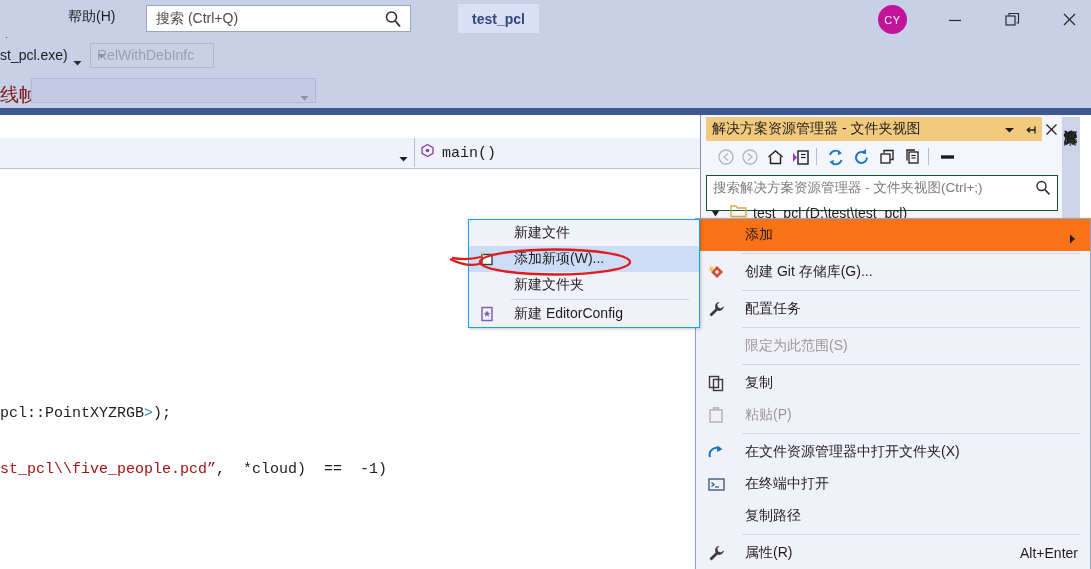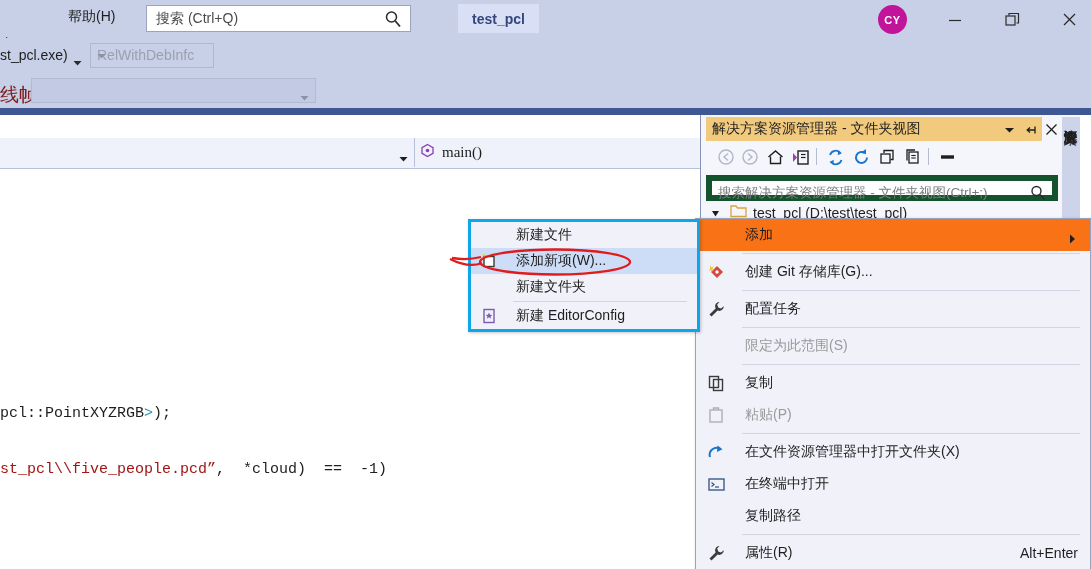--- a/index.html
+++ b/index.html
@@ -28,21 +28,21 @@
     position:absolute;left:9px;top:4px;font-size:14px;color:#4b4b4b;
   }
   #search-icon{position:absolute;right:7px;top:3px;}
   #tab-test-pcl{
     left:434px;top:4px;height:29px;background:#d9dff4;
     display:flex;align-items:center;padding:0 14px;margin-left:24px;
   }
   #tab-test-pcl span{font-size:14px;font-weight:bold;color:#34477d;}
   #avatar{
     left:878px;top:5px;width:29px;height:29px;border-radius:50%;
-    background:#c2149b;color:#fff;font-size:11px;font-weight:bold;
+    background:#c2149b;color:#fff;font-size:11px;font-weight:normal;
     display:flex;align-items:center;justify-content:center;letter-spacing:.5px;
   }
   .wincap{
     position:absolute;top:6px;width:46px;height:27px;
     display:flex;align-items:center;justify-content:center;
     color:#2b2b2b;
   }
   #win-min{left:932px;} #win-max{left:989px;} #win-close{left:1046px;}
 
   
@@ -76,42 +76,42 @@
   #dark-strip{left:0;top:108px;width:1091px;height:7px;background:#3f5793;}
 
   
   #editor-area{left:0;top:115px;width:1091px;height:454px;background:#ffffff;}
   #nav-bar{left:0;top:138px;width:700px;height:30px;background:#eff1fb;
            border-bottom:1px solid #b8c0d8;}
   #nav-left{position:absolute;left:0;top:0;width:414px;height:29px;
             border-right:1px solid #b8c0d8;}
   #nav-left-caret{position:absolute;right:6px;top:11px;}
   #nav-main{position:absolute;left:420px;top:5px;display:flex;align-items:center;gap:7px;}
-  #nav-main span{font-size:15px;color:#1e1e1e;font-family:Liberation Serif, serif;}
+  #nav-main span{font-size:15px;color:#1e1e1e;font-family:Liberation Mono, monospace;}
   #editor-top-fill{left:0;top:115px;width:1091px;height:23px;background:#ffffff;}
   #code{
     left:0;top:372px;width:470px;
     font-family:"Liberation Mono","DejaVu Sans Mono",monospace;
     font-size:15px;line-height:28px;white-space:pre;
   }
   .c-plain{color:#1e1e1e;} .c-type{color:#2b91af;} .c-str{color:#a31515;}
 
   
   #se-panel{left:700px;top:115px;width:391px;height:454px;background:#f5f6fb;
             border-left:1px solid #8793b8;}
   #se-title{left:706px;top:117px;width:336px;height:24px;background:#f2ca7e;}
   #se-title-text{position:absolute;left:6px;top:3px;font-size:14px;color:#1e1e1e;white-space:nowrap;}
   .se-tbtn{position:absolute;top:4px;width:17px;height:17px;
         display:flex;align-items:center;justify-content:center;color:#1e1e1e;}
   #se-toolbar{left:706px;top:141px;width:352px;height:31px;background:#f5f6fb;}
   .se-ico{position:absolute;top:4px;width:24px;height:24px;
           display:flex;align-items:center;justify-content:center;}
   .se-sep{position:absolute;top:7px;width:1px;height:17px;background:#b5bdd2;}
-  #se-search{left:706px;top:175px;width:352px;height:26px;background:#ffffff;
-             border:6px solid #14532d;box-sizing:border-box;}
+  #se-search{left:706px;top:175px;width:352px;height:36px;background:#ffffff;
+             border:1px solid #14532d;box-sizing:border-box;}
   #se-search-ph{position:absolute;left:6px;top:3px;font-size:13.5px;color:#7c7c7c;white-space:nowrap;}
   #se-search-ico{position:absolute;right:5px;top:3px;}
   #se-tree{left:706px;top:204px;width:352px;height:18px;overflow:hidden;}
   #se-node{position:absolute;left:0;top:0;display:flex;align-items:center;gap:6px;}
   #se-node-text{font-size:14px;color:#1e1e1e;white-space:nowrap;}
   #se-vtab{left:1062px;top:117px;width:18px;height:108px;background:#cdd4e9;
            overflow:hidden;}
   #se-vtab span{
     position:absolute;left:1px;top:2px;font-size:14px;color:#1e1e1e;
     writing-mode:vertical-rl;white-space:nowrap;line-height:16px;
@@ -137,21 +137,21 @@
   .ctx-icon{position:absolute;left:9px;top:0;width:22px;height:32px;
             display:flex;align-items:center;justify-content:center;}
   .ctx-label{margin-left:49px;white-space:nowrap;}
   .ctx-accel{position:absolute;right:12px;font-size:14px;color:#1e1e1e;}
   .ctx-arrow{position:absolute;right:14px;top:12px;}
   .ctx-sepline{height:1px;background:#d3d6e2;margin:2px 10px 2px 46px;}
 
   
   #sub-menu{
     left:468px;top:219px;width:232px;background:#f1f2f9;
-    border:3px solid #0ea5e9;box-sizing:border-box;
+    border:1px solid #0ea5e9;box-sizing:border-box;
     box-shadow:1px 1px 3px rgba(0,0,0,.22);
   }
   .sub-item{position:relative;height:26px;display:flex;align-items:center;
             font-size:14px;color:#1e1e1e;}
   .sub-item.sel{background:#cdddf7;}
   .sub-icon{position:absolute;left:8px;top:0;width:20px;height:26px;
             display:flex;align-items:center;justify-content:center;}
   .sub-label{margin-left:45px;white-space:nowrap;}
   .sub-sepline{height:1px;background:#d3d6e2;margin:1px 10px 1px 42px;}
 

